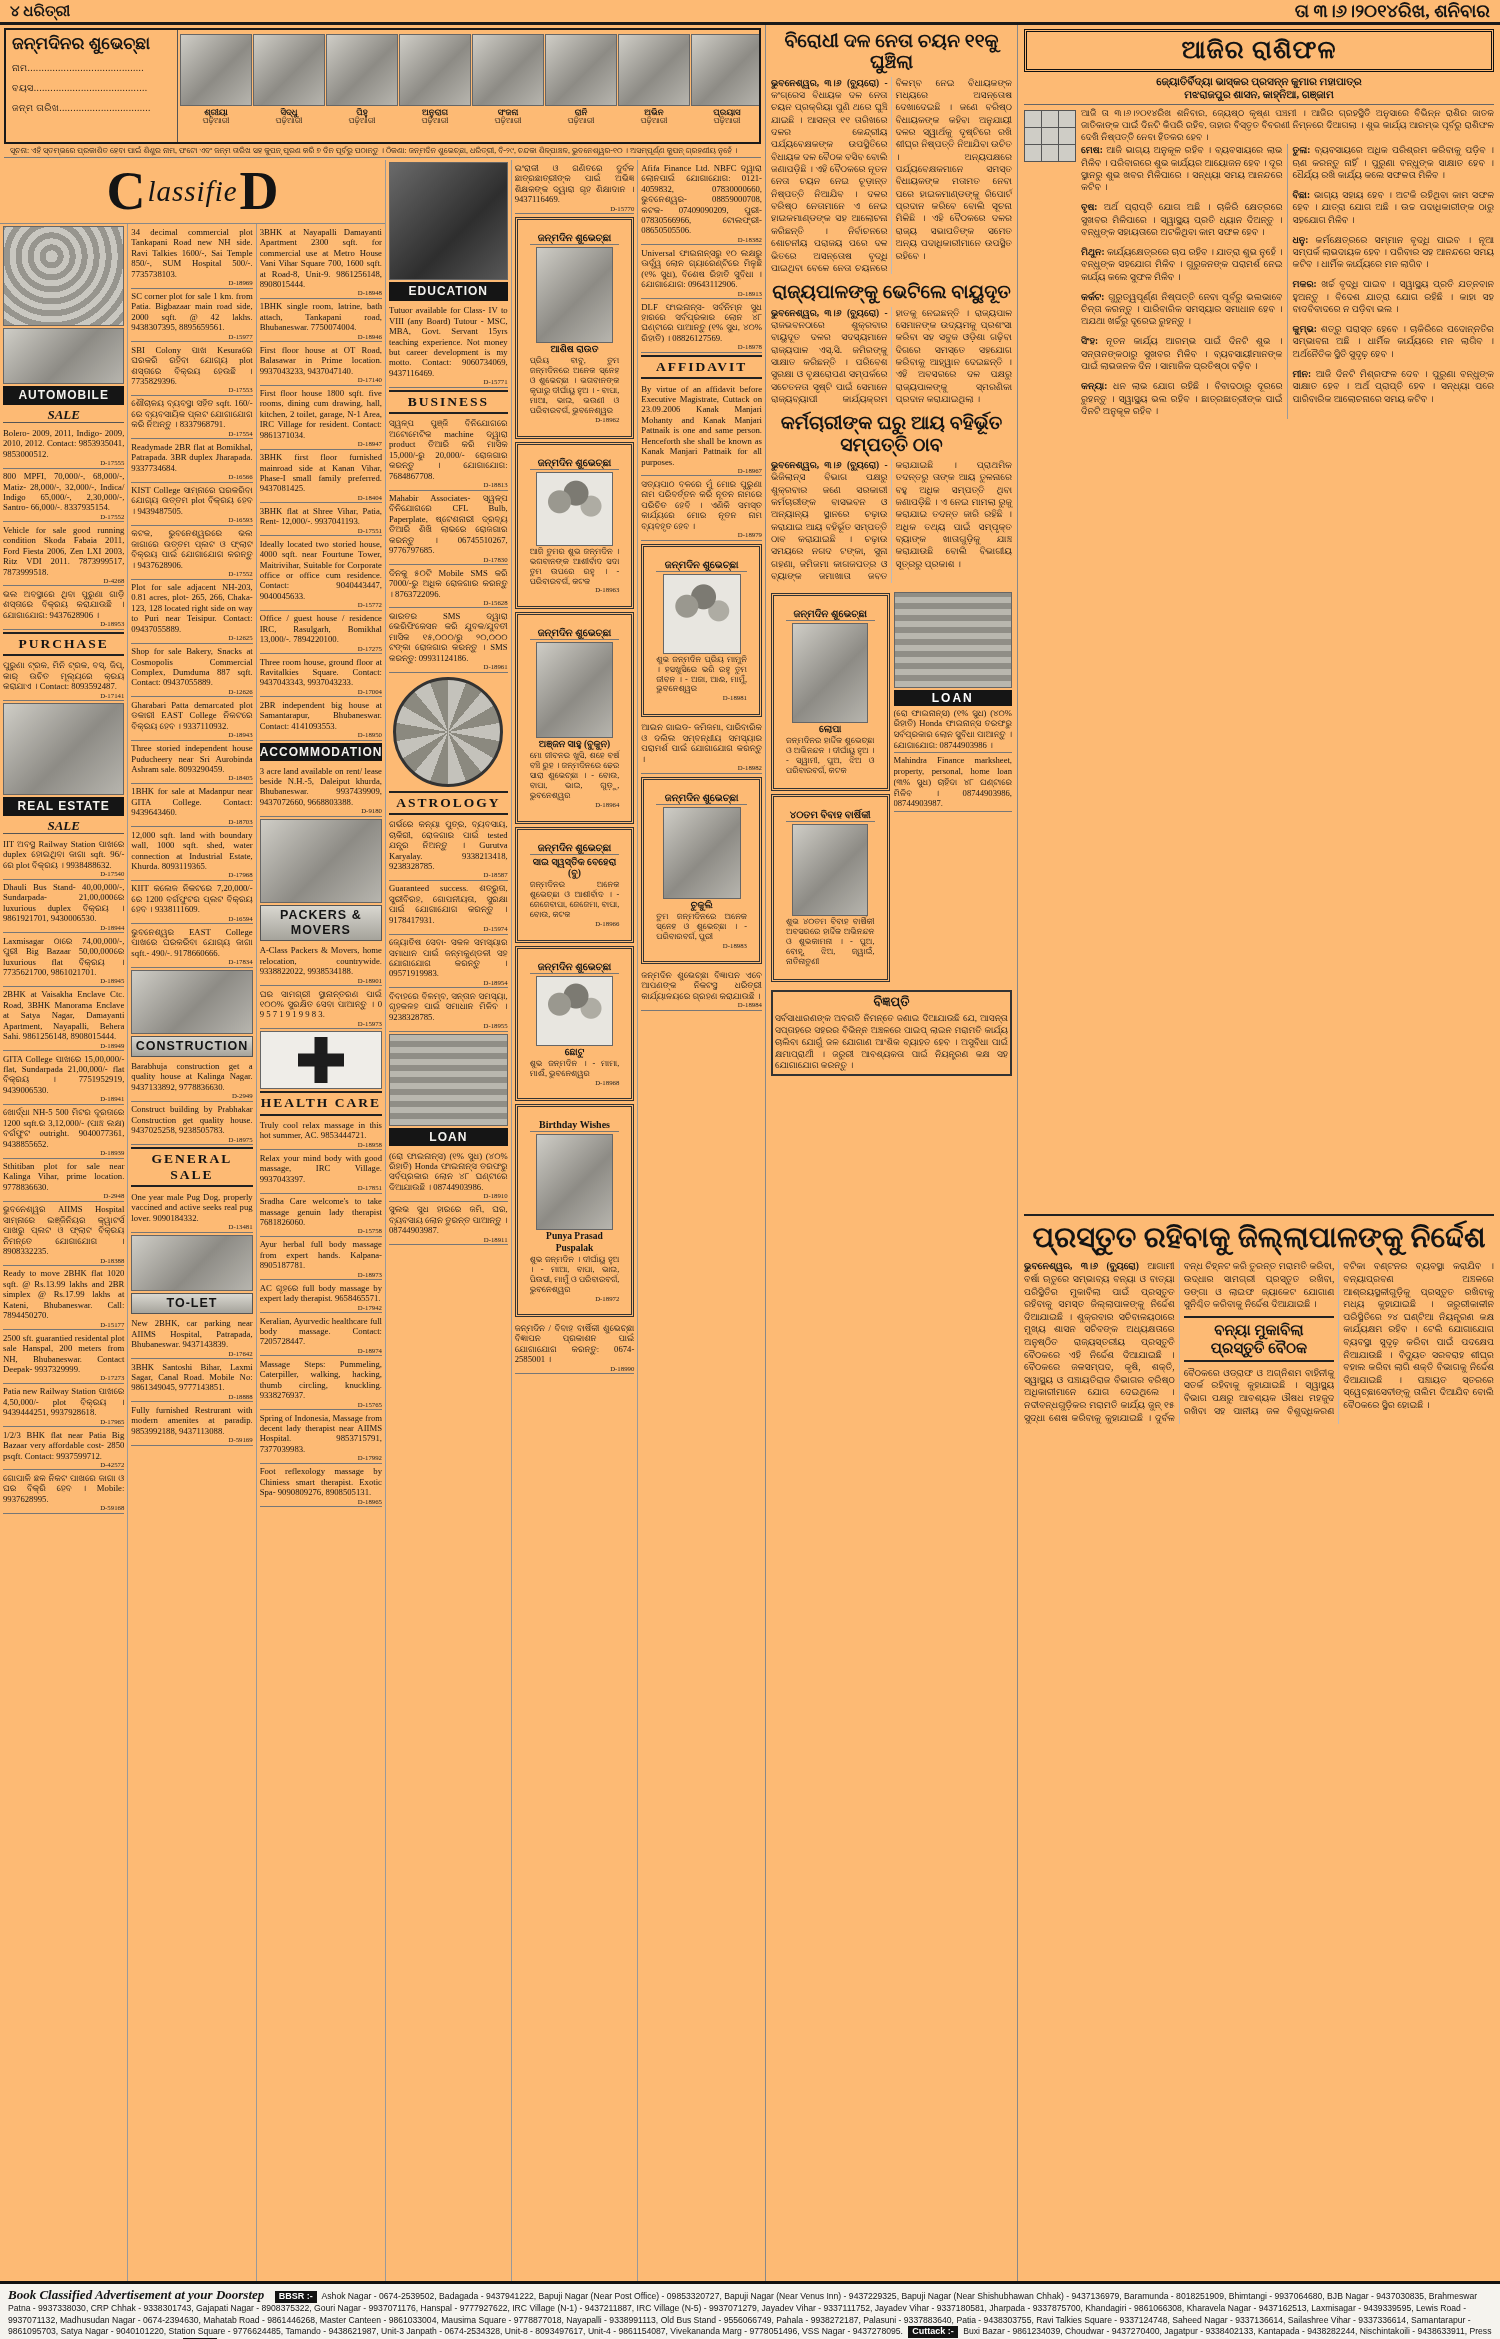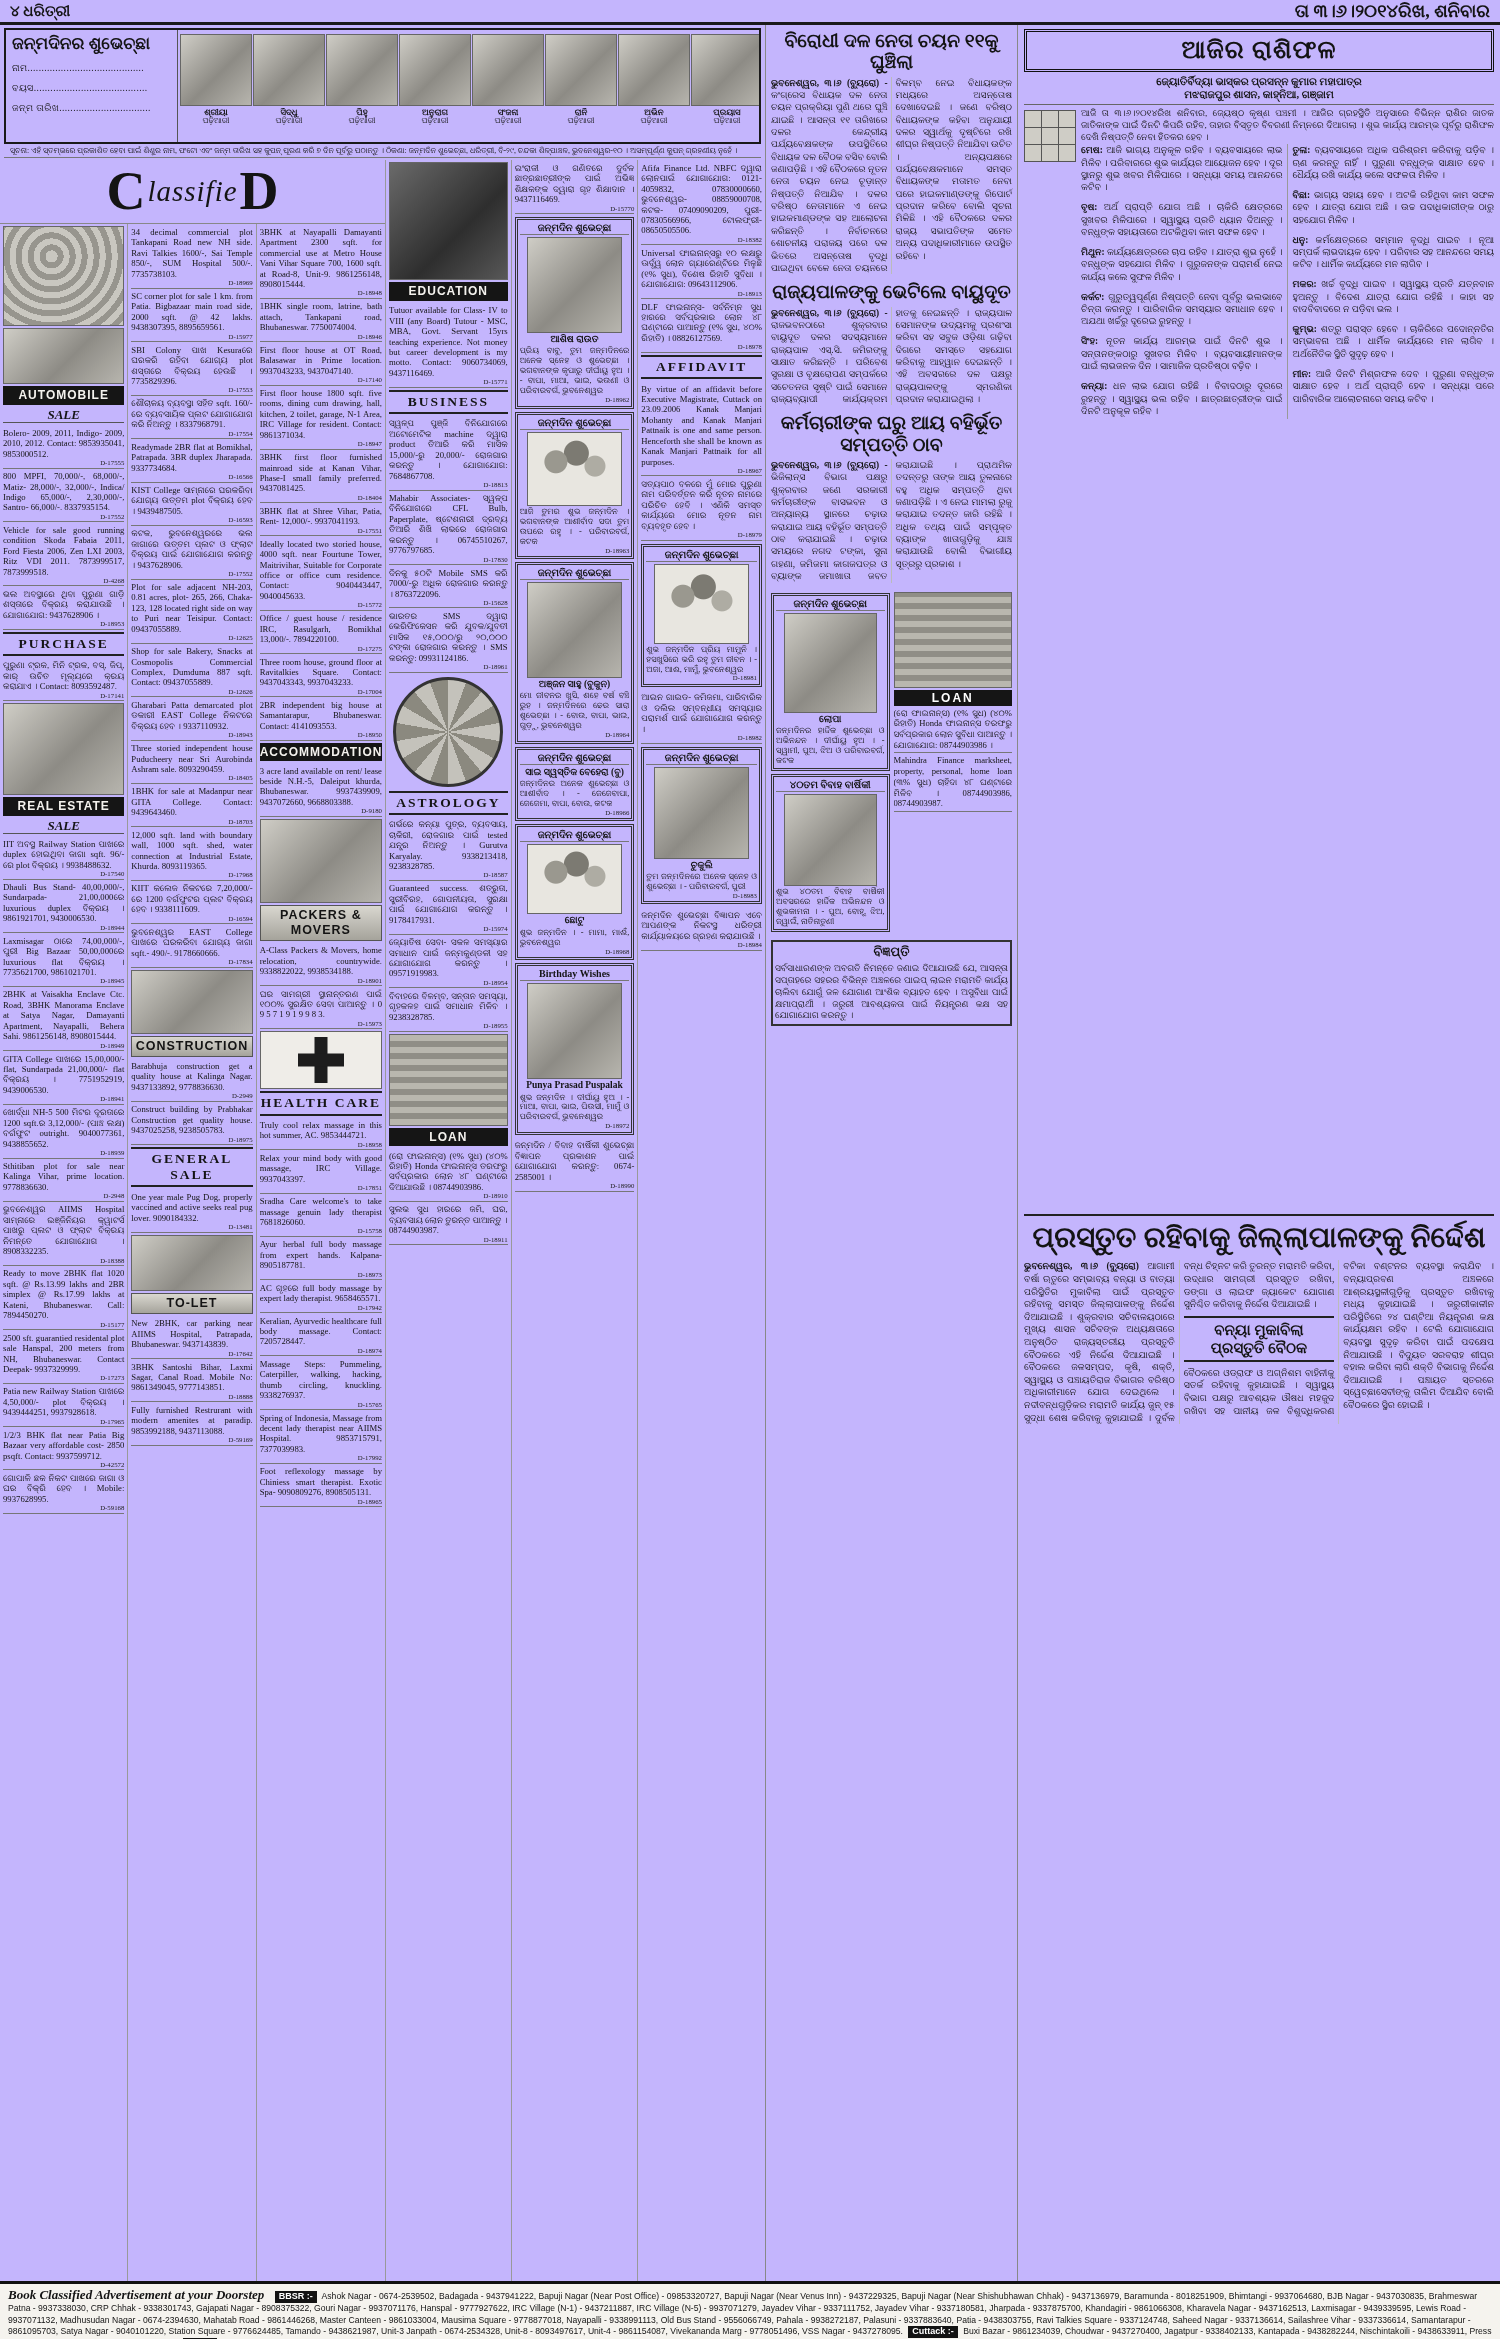--- a/index.html
+++ b/index.html
@@ -1,17 +1,17 @@
 <!DOCTYPE html>
 <html><head>
 <meta charset="utf-8">
 <style>
 *{margin:0;padding:0;box-sizing:border-box}
 html,body{background:#d8d4c8}
-.page{width:1500px;height:2339px;margin:0 auto;background:#c4b5fd;color:#141414;font-family:"Liberation Serif",serif;overflow:hidden;display:flex;flex-direction:column}
+.page{width:1500px;height:2339px;margin:0 auto;background:#fdba74;color:#141414;font-family:"Liberation Serif",serif;overflow:hidden;display:flex;flex-direction:column}
 
 .topbar{height:25px;display:flex;justify-content:space-between;align-items:center;padding:0 10px;border-bottom:3px solid #1a1a1a;font-weight:bold;flex:none}
 .tb-left{font-size:15px}.tb-right{font-size:18px}
 
 .main{flex:1;display:flex;overflow:hidden}
 .zone-a{width:766px;border-right:1px solid #888;display:flex;flex-direction:column;overflow:hidden}
 .zone-b{width:252px;border-right:1px solid #888;padding:3px 5px;overflow:hidden}
 .zone-c{flex:1;padding:3px 6px;overflow:hidden;display:flex;flex-direction:column}
 
 .bbox{border:2.5px solid #1a1a1a;margin:3px 4px 1px;display:flex;height:116px}
@@ -45,21 +45,21 @@
 .chz{position:absolute;left:50%;top:50%;transform:translate(-50%,-50%);width:46px;height:13px;background:#1d1d1d}
 .balloons{background:radial-gradient(circle at 30% 40%,#9a988f 0 11px,transparent 12px),radial-gradient(circle at 52% 28%,#7c7a72 0 12px,transparent 13px),radial-gradient(circle at 72% 46%,#aeaca3 0 10px,transparent 11px),#e8e6e0}
 
 .ad{border-bottom:1px solid #777;padding:2.5px 0 1px}
 .code{text-align:right;font-size:6.8px;color:#222;line-height:1.1}
 .ban{text-align:center;font-weight:bold;margin:2px 0;padding:2px 0;font-family:"Liberation Sans",sans-serif}
 .ban-k{background:#151515;color:#f4f2ee;font-size:12px;letter-spacing:1px}
 .ban-t{font-size:13.5px;letter-spacing:2px;border-top:2px solid #222;border-bottom:2px solid #222;font-family:"Liberation Serif",serif}
 .ban-g{background:linear-gradient(180deg,#d9d7d0,#a5a39b);font-size:12.5px;letter-spacing:1px;border:1px solid #555}
 .subh{text-align:center;font-weight:bold;font-size:13px;font-style:italic;border-bottom:1px solid #555;margin-bottom:2px;font-family:"Liberation Serif",serif}
-.padbox{border:3px double #333;margin:3px 0;padding:2px;text-align:center}
+.padbox{border:3px double #333;margin:3px 0;padding:12px;text-align:center}
 .padtitle{font-weight:bold;font-size:10px;border-bottom:1px solid #777;margin-bottom:2px}
 .padname{font-weight:bold;font-size:9.5px}
 .padtext{font-size:8.3px;text-align:justify;margin-top:1px}
 .padph{margin:1px auto;width:86%}
 
 .article{margin-bottom:7px}
 .ahead{font-weight:bold;font-size:19px;text-align:center;line-height:1.12;margin:2px 0 4px}
 .byline{font-weight:bold}
 .abody{font-size:9.3px;line-height:1.33;text-align:justify;column-count:2;column-gap:8px;column-rule:1px solid #bbb}
 .b-row{display:flex;gap:4px;margin-top:2px}

